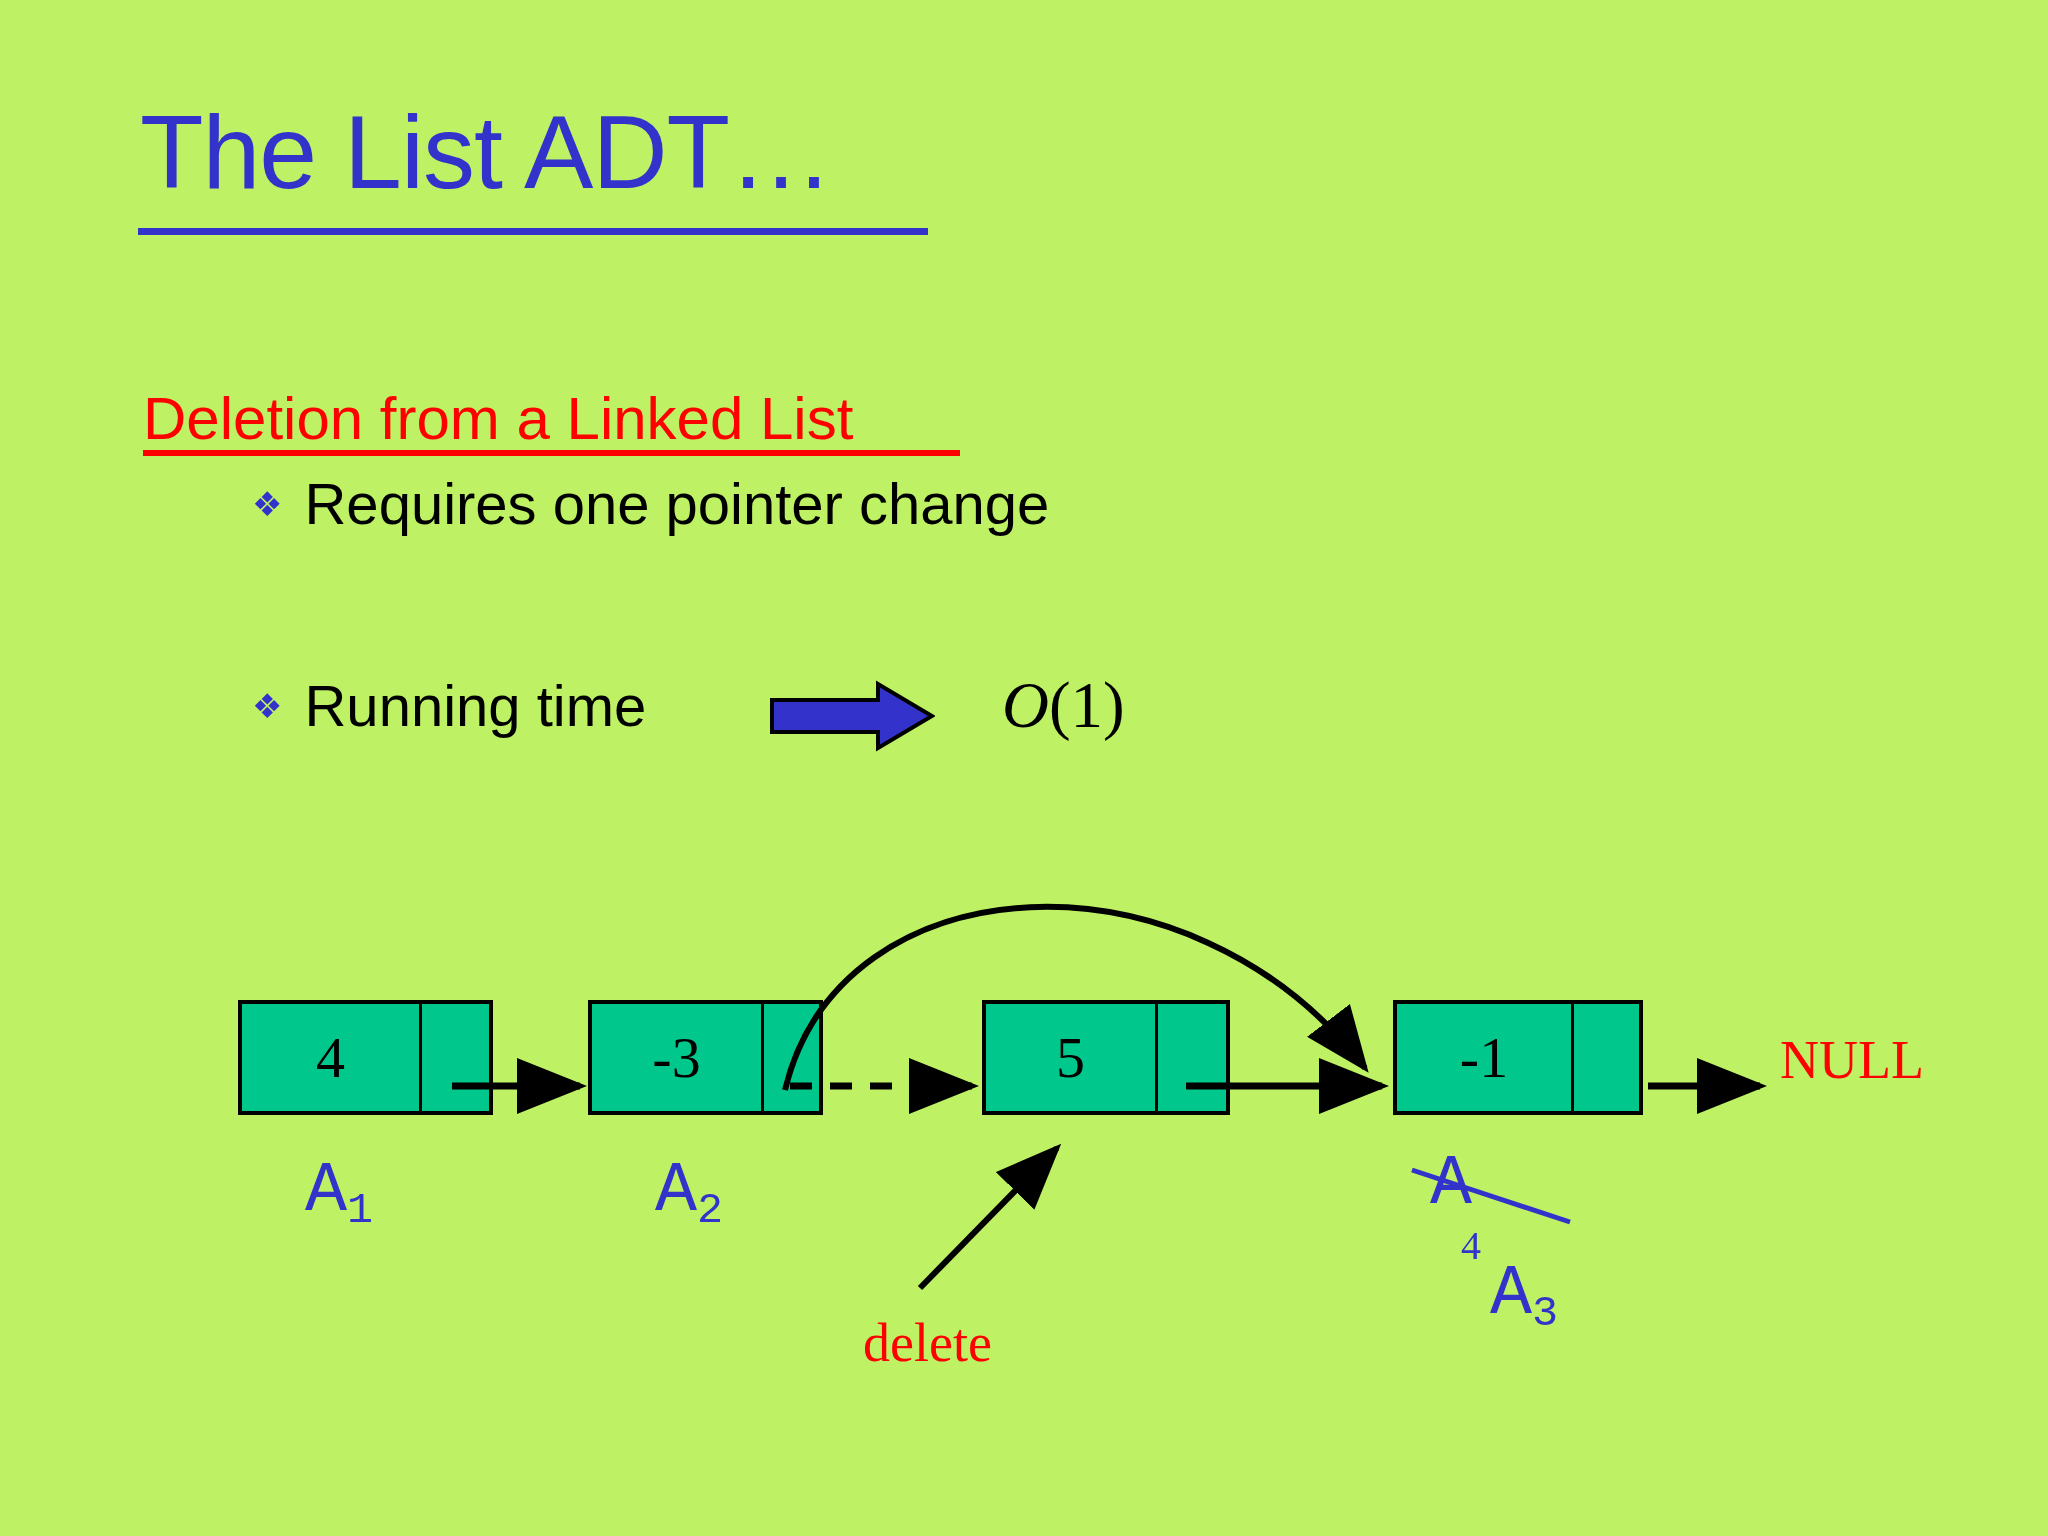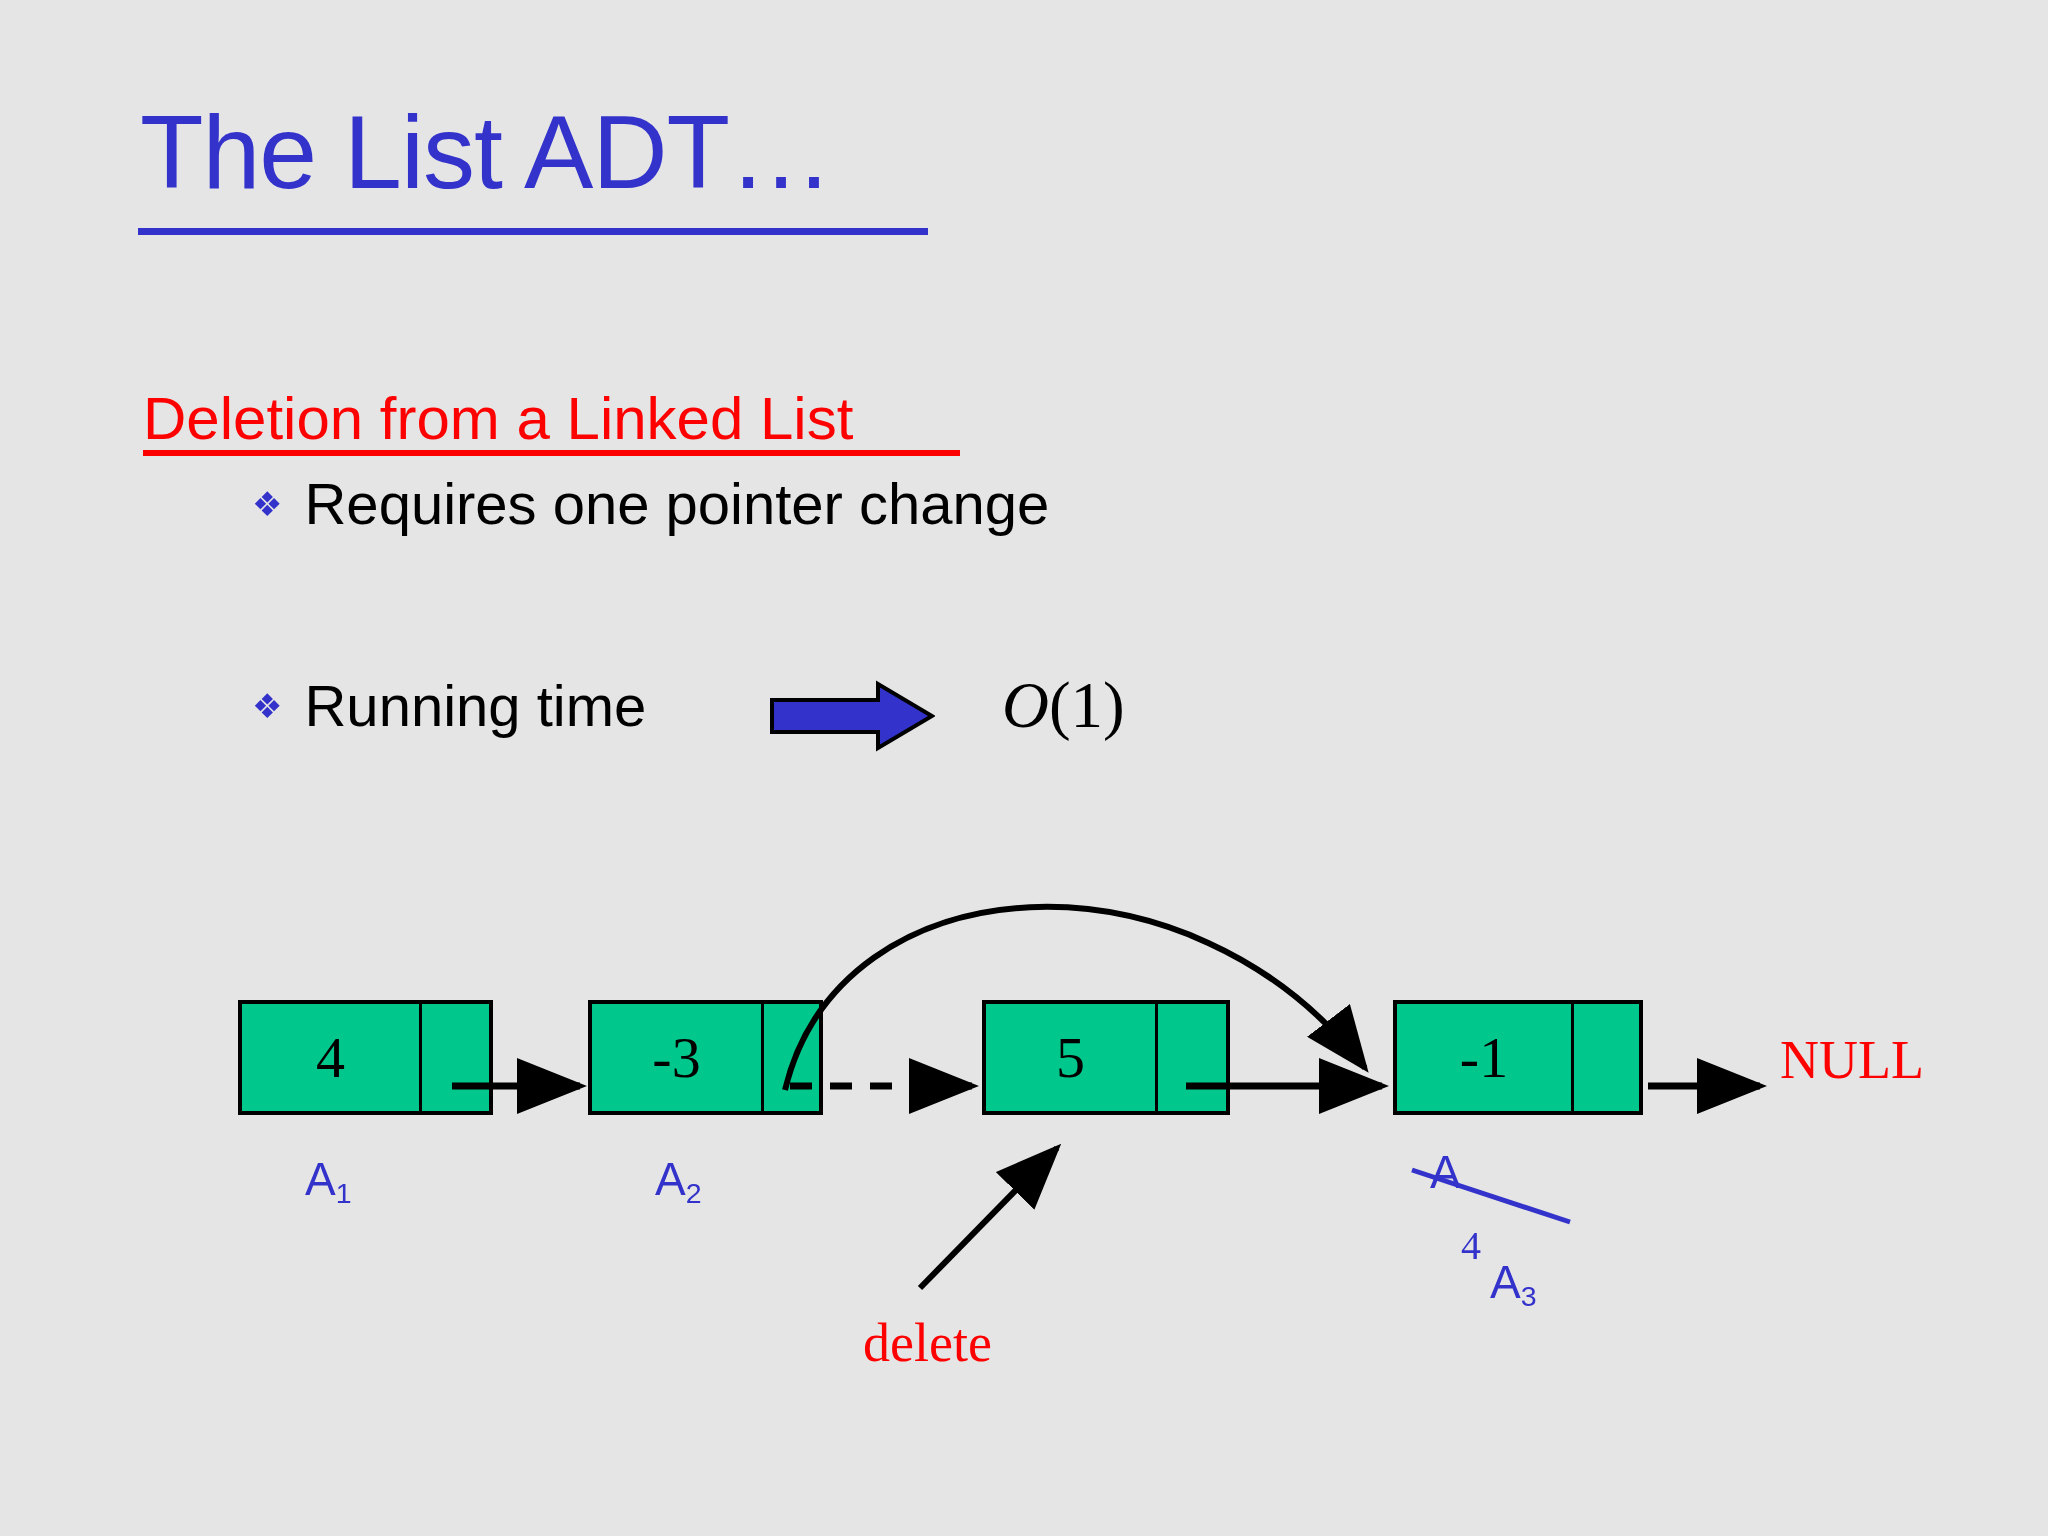--- a/index.html
+++ b/index.html
@@ -7,21 +7,21 @@
     padding: 0;
     background: #ffffff;
   }
   body {
     font-family: "Liberation Sans", sans-serif;
   }
   #slide {
     position: relative;
     width: 2048px;
     height: 1536px;
-    background: #e5e5e5;
+    background: #bef264;
     overflow: hidden;
   }
 
   
   #title {
     position: absolute;
     left: 140px;
     top: 98px;
     font-family: "Liberation Sans", sans-serif;
     font-size: 104px;
@@ -151,22 +151,22 @@
     top: 1029px;
     font-family: "Liberation Serif", serif;
     font-size: 54px;
     color: #FF0000;
     white-space: nowrap;
   }
 
   
   .node-label {
     position: absolute;
-    font-family: Liberation Sans, sans-serif;
-    font-size: 46px;
+    font-family: Liberation Mono, monospace;
+    font-size: 70px;
     color: #3333CC;
     white-space: nowrap;
   }
   .node-label sub {
     font-size: 0.62em;
     vertical-align: baseline;
     position: relative;
     top: 0.28em;
   }
   #label-a1 { left: 305px; top: 1152px; }

